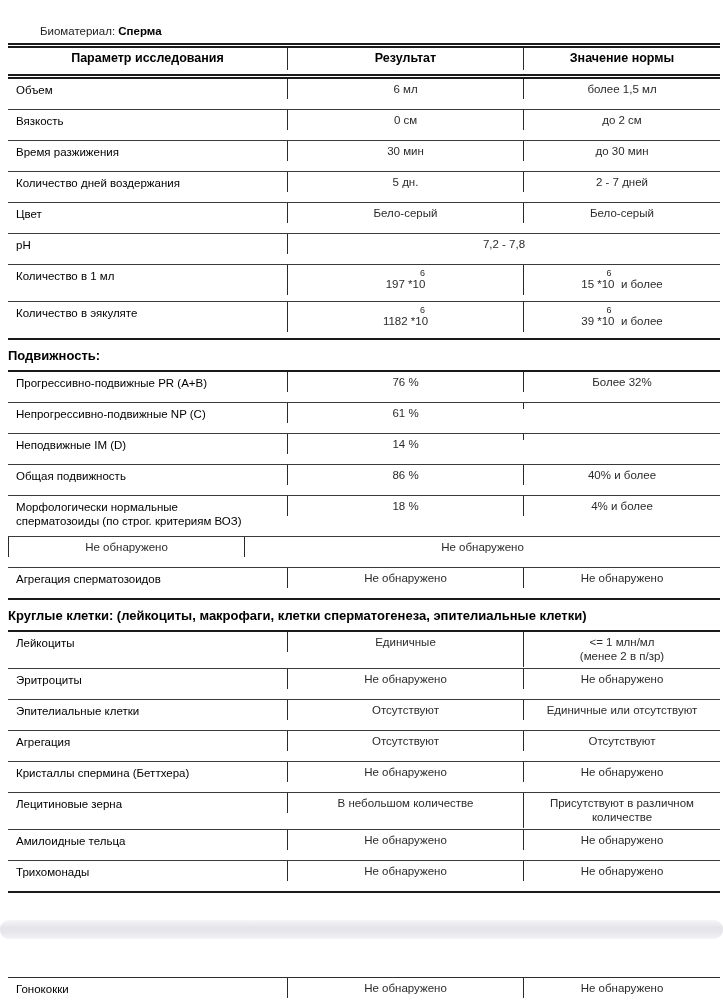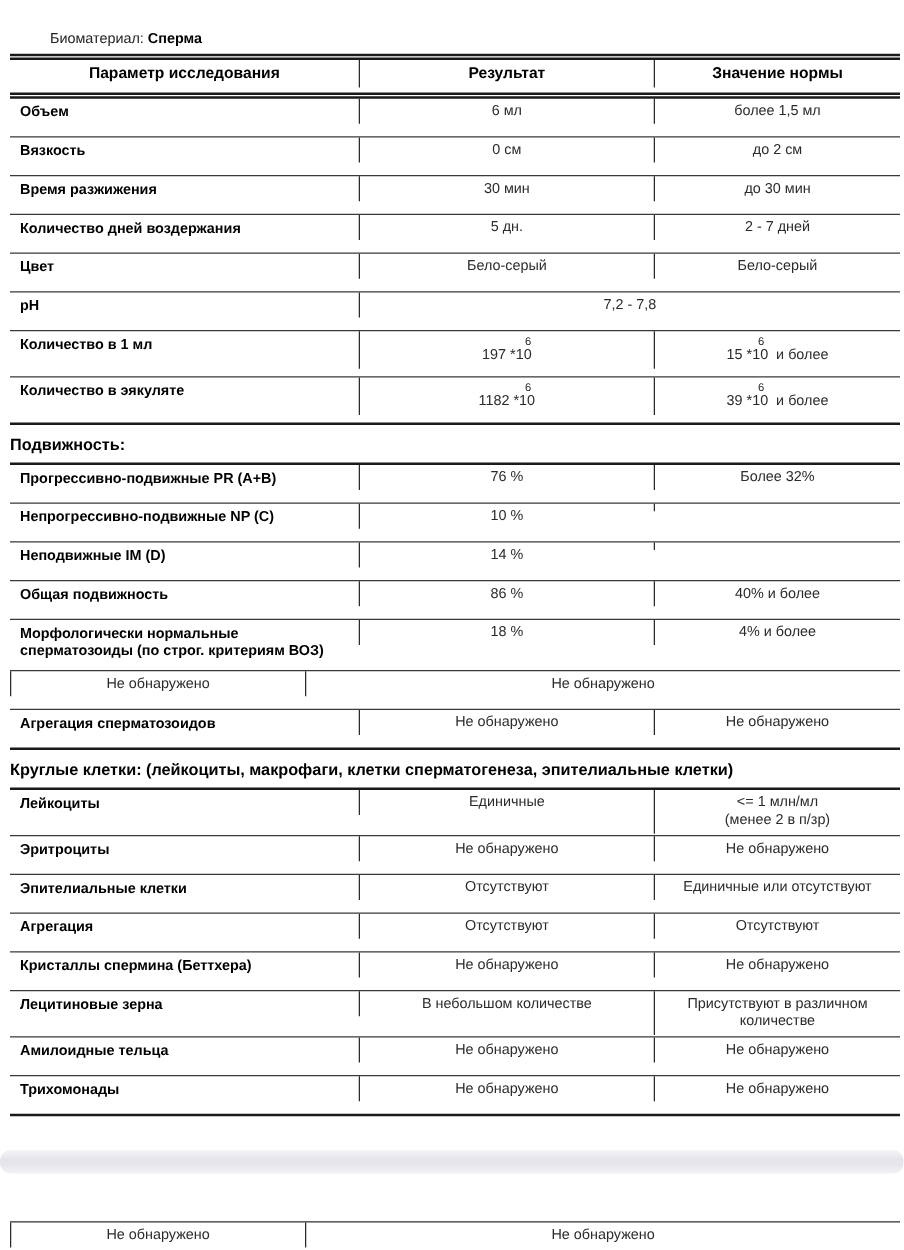--- a/index.html
+++ b/index.html
@@ -18,21 +18,21 @@
 
   .row{display:flex;align-items:flex-start;min-height:30px;}
   .row + .row{border-top:1px solid #3a3a3a;}
   .hdr + .row{border-top:none;}
   .row.tall{min-height:36px;}
   .row.tall2{min-height:40px;}
   .hdr{min-height:26px;border-bottom:5px double #1a1a1a;}
   .hdr .c1,.hdr .c2,.hdr .c3{font-weight:bold;font-size:12.5px;justify-content:center;color:#000;padding:3px 4px;}
 
   .c1,.c2,.c3{display:flex;align-items:center;font-size:11.5px;line-height:1.25;box-sizing:border-box;}
-  .c1{width:279px;padding:4px 6px 4px 8px;font-weight:bold;color:#000;justify-content:flex-start;text-align:left;white-space:pre-wrap;}
+  .c1{width:279px;padding:4px 6px 4px 8px;font-weight:normal;color:#000;justify-content:flex-start;text-align:left;white-space:pre-wrap;}
   .c2{width:236px;border-left:1px solid #2a2a2a;justify-content:center;text-align:center;color:#2b2b2b;padding:3px 4px;}
   .c3{flex:1;border-left:1px solid #2a2a2a;justify-content:center;text-align:center;color:#2b2b2b;padding:3px 4px;white-space:pre-wrap;}
 
   .supwrap{display:flex;flex-direction:column;line-height:1.15;}
   .sup{font-size:9px;display:block;text-align:center;}
   .sup.r{transform:translateX(17px);}
   .sup.n{transform:translateX(-13px);}
 
   .sect{margin:8px 0 7px 8px;font-weight:bold;font-size:13px;color:#000;}
 
@@ -121,21 +121,21 @@
   <div class="sect">Подвижность:</div>
 
   <div class="tbl t2">
     <div class="row">
       <div class="c1">Прогрессивно-подвижные PR (A+B)</div>
       <div class="c2">76 %</div>
       <div class="c3">Более 32%</div>
     </div>
     <div class="row">
       <div class="c1">Непрогрессивно-подвижные NP (C)</div>
-      <div class="c2">10 %</div>
+      <div class="c2">61 %</div>
       <div class="c3"></div>
     </div>
     <div class="row">
       <div class="c1">Неподвижные IM (D)</div>
       <div class="c2">14 %</div>
       <div class="c3"></div>
     </div>
     <div class="row">
       <div class="c1">Общая подвижность</div>
       <div class="c2">86 %</div>
@@ -202,18 +202,19 @@
       <div class="c1">Трихомонады</div>
       <div class="c2">Не обнаружено</div>
       <div class="c3">Не обнаружено</div>
     </div>
   </div>
 
   <div class="pagebar"></div>
 
   <div class="tbl t4">
     <div class="row" style="min-height:32px">
+      <div class="c1">Гонококки</div>
       <div class="c2">Не обнаружено</div>
       <div class="c3">Не обнаружено</div>
     </div>
   </div>
 
 </div>
 
 </body></html>

